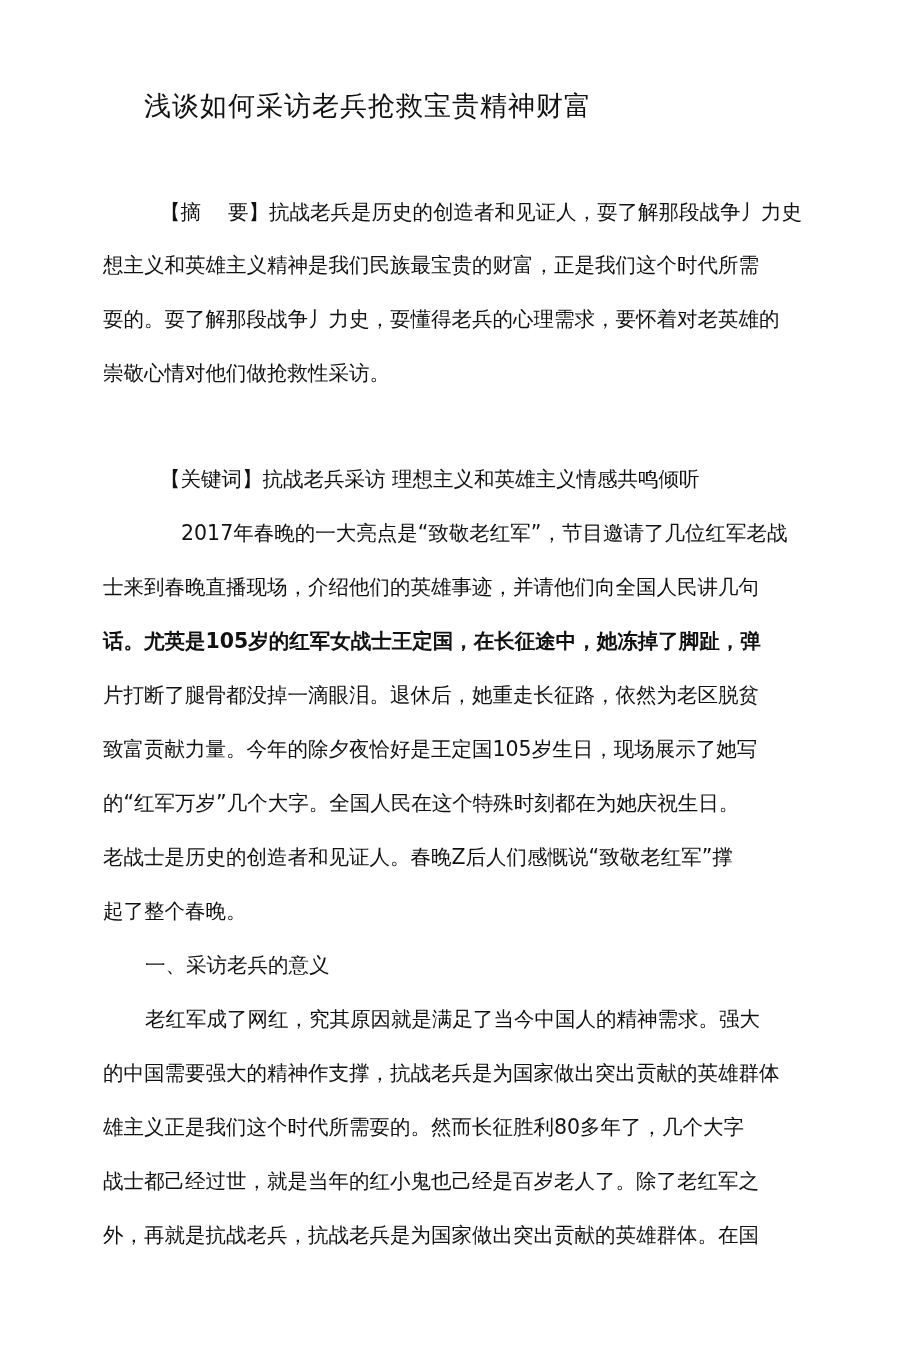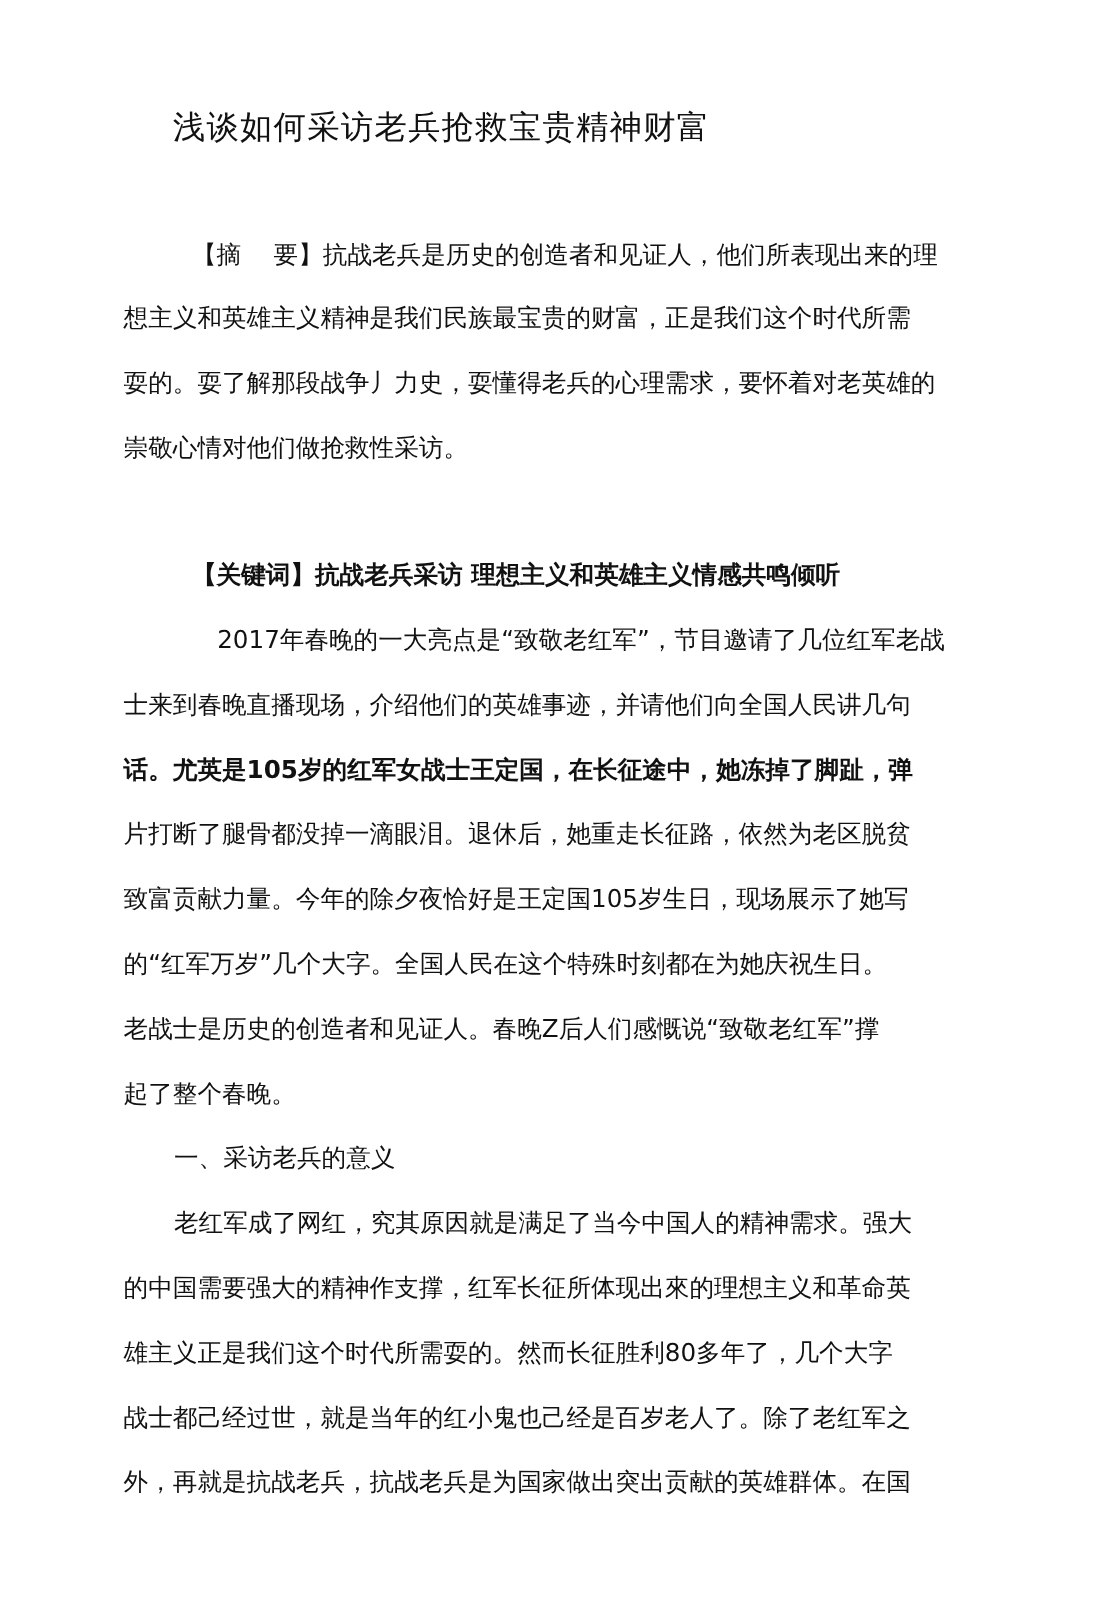--- a/index.html
+++ b/index.html
@@ -9,32 +9,32 @@
            font-size: 27px; letter-spacing: 1px; color: #111; }
   .line { position: absolute; left: 103px; font-size: 20.5px; white-space: nowrap; color: #111;
           font-family: "DejaVu Sans", "Liberation Serif", sans-serif; }
 </style>
 </head>
 <body>
 
 <div>
   <div class="title">浅谈如何采访老兵抢救宝贵精神财富</div>
 
-  <div class="line" style="left: 160px; top: 198px;">【摘　 要】抗战老兵是历史的创造者和见证人，他们所表现出来的理</div>
+  <div class="line" style="left: 160px; top: 198px;">【摘　 要】抗战老兵是历史的创造者和见证人，耍了解那段战争丿力史</div>
   <div class="line" style="left: 103px; top: 251px;">想主义和英雄主义精神是我们民族最宝贵的财富，正是我们这个时代所需</div>
   <div class="line" style="left: 103px; top: 305px;">耍的。耍了解那段战争丿力史，耍懂得老兵的心理需求，要怀着对老英雄的</div>
   <div class="line" style="left: 103px; top: 359px;">崇敬心情对他们做抢救性采访。</div>
-  <div class="line" style="left: 160px; top: 465px; font-weight: bold;">【关键词】抗战老兵采访  理想主义和英雄主义情感共鸣倾听</div>
+  <div class="line" style="left: 160px; top: 465px;">【关键词】抗战老兵采访  理想主义和英雄主义情感共鸣倾听</div>
   <div class="line" style="left: 145px; top: 519px; margin-left: 36px;">2017年春晚的一大亮点是“致敬老红军”，节目邀请了几位红军老战</div>
   <div class="line" style="left: 103px; top: 573px;">士来到春晚直播现场，介绍他们的英雄事迹，并请他们向全国人民讲几句</div>
   <div class="line" style="left: 103px; top: 627px; font-weight: bold;">话。尤英是105岁的红军女战士王定国，在长征途中，她冻掉了脚趾，弹</div>
   <div class="line" style="left: 103px; top: 681px; font-family: Liberation Serif, serif;">片打断了腿骨都没掉一滴眼泪。退休后，她重走长征路，依然为老区脱贫</div>
   <div class="line" style="left: 103px; top: 735px;">致富贡献力量。今年的除夕夜恰好是王定国105岁生日，现场展示了她写</div>
   <div class="line" style="left: 103px; top: 789px; text-align: right;">的“红军万岁”几个大字。全国人民在这个特殊时刻都在为她庆祝生日。</div>
   <div class="line" style="left: 103px; top: 843px;">老战士是历史的创造者和见证人。春晚Z后人们感慨说“致敬老红军”撑</div>
   <div class="line" style="left: 103px; top: 897px;">起了整个春晚。</div>
   <div class="line" style="left: 145px; top: 951px;">一、采访老兵的意义</div>
   <div class="line" style="left: 145px; top: 1005px;">老红军成了网红，究其原因就是满足了当今中国人的精神需求。强大</div>
-  <div class="line" style="left: 103px; top: 1059px;">的中国需要强大的精神作支撑，红军长征所体现出來的理想主义和革命英</div>
+  <div class="line" style="left: 103px; top: 1059px;">的中国需要强大的精神作支撑，抗战老兵是为国家做出突出贡献的英雄群体</div>
   <div class="line" style="left: 103px; top: 1113px;">雄主义正是我们这个时代所需耍的。然而长征胜利80多年了，几个大字</div>
   <div class="line" style="left: 103px; top: 1167px;">战士都己经过世，就是当年的红小鬼也己经是百岁老人了。除了老红军之</div>
   <div class="line" style="left: 103px; top: 1221px;">外，再就是抗战老兵，抗战老兵是为国家做出突出贡献的英雄群体。在国</div>
 </div>
 
 </body></html>

